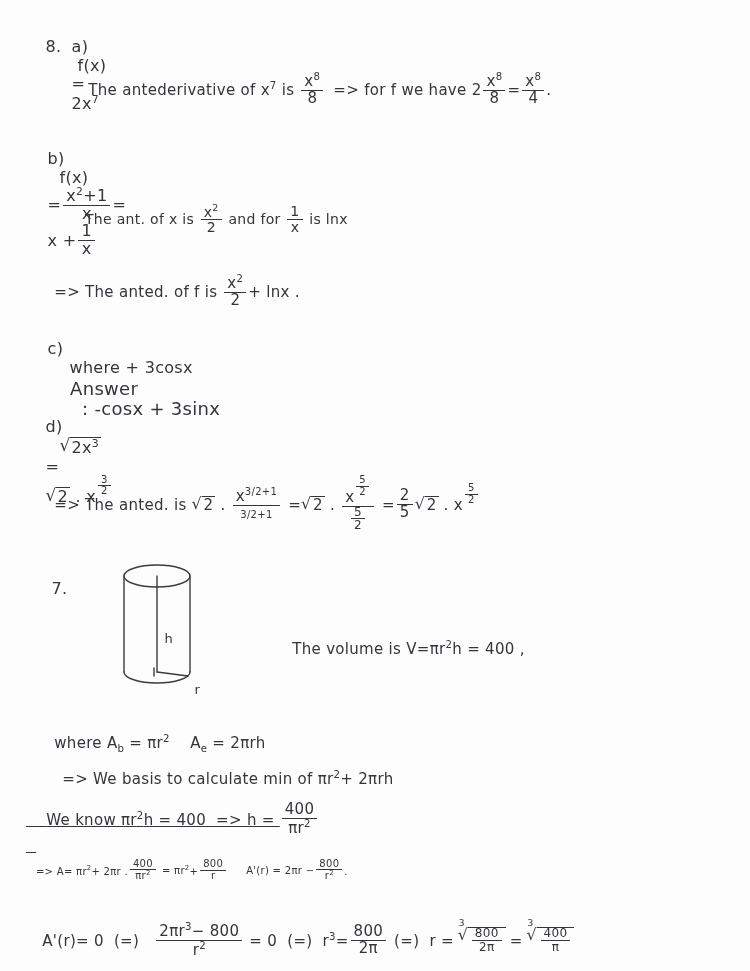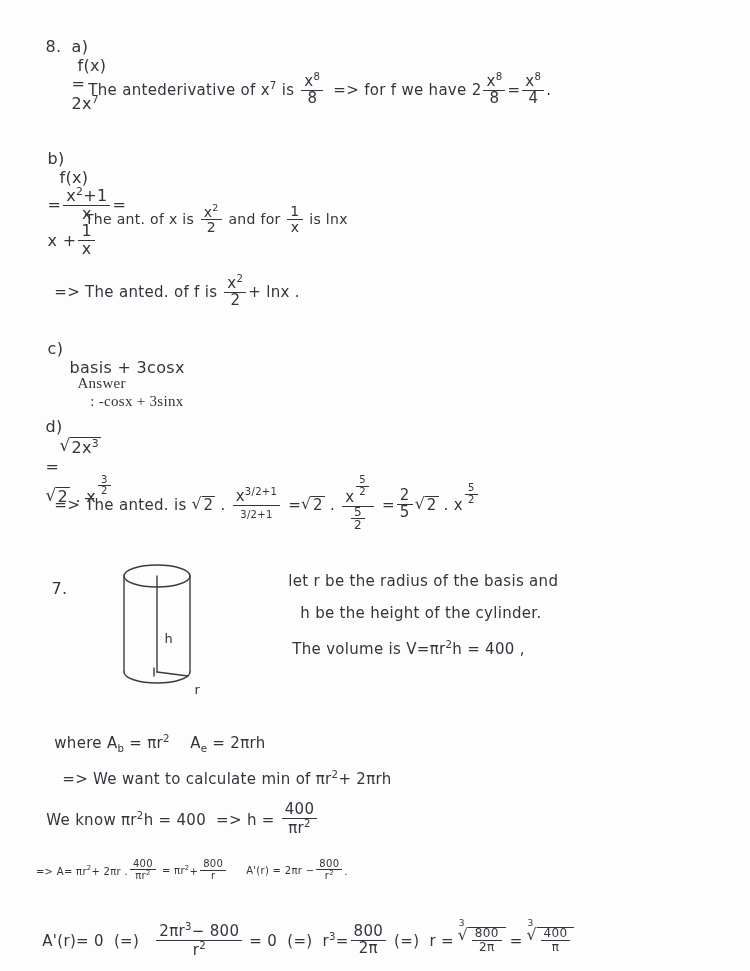--- a/index.html
+++ b/index.html
@@ -114,23 +114,23 @@
   <div class="hw" style="left:66px; top:188px; font-size:14px;">
     <span>The ant. of x is </span><span class="frac"><span class="num"><span>x</span><span class="sup">2</span></span><span class="den">2</span></span><span> and for </span><span class="frac"><span class="num">1</span><span class="den">x</span></span><span> is lnx</span>
   </div>
 
   <div class="hw" style="left:34px; top:258px; font-size:15px;">
     <span>=&gt;</span><span> The anted. of f is </span><span class="frac"><span class="num"><span>x</span><span class="sup">2</span></span><span class="den">2</span></span><span>+ lnx .</span>
   </div>
 
   <div class="hw" style="left:26px; top:322px; font-size:16px;">
     <span>c)</span>
-    <span style="margin-left:22px;">basis + 3cosx</span>
+    <span style="margin-left:22px;">where + 3cosx</span>
   </div>
-  <div class="hw" style="left:62px; top:358px; font-size:15px;font-family:Liberation Serif, serif;">
+  <div class="hw" style="left:46px; top:358px; font-size:18px;">
     <span>Answer</span>
     <span style="margin-left:12px;">: -cosx + 3sinx</span>
   </div>
 
   <div class="hw" style="left:24px; top:400px; font-size:16px;">
     <span>d)</span>
     <span class="rad" style="margin-left:14px;"><span class="rbody"><span>2x</span><span class="sup">3</span></span></span>
     <span>=</span>
     <span class="rad"><span class="rbody">2</span></span><span> . x</span><span class="frac tiny" style="vertical-align:super;"><span class="num">3</span><span class="den">2</span></span>
   </div>
@@ -154,39 +154,33 @@
       <path class="ink" d="M44 108 L44 116"></path>
     </svg>
     <div class="hw" style="left:28px; top:57px; font-size:13px;">
       <span>h</span>
     </div>
     <div class="hw" style="left:58px; top:108px; font-size:13px;">
       <span>r</span>
     </div>
   </div>
 
-  <div class="hw" style="left:268px; top:556px; font-size:15px;">
-    <span>let r be the radius of the basis and</span>
-  </div>
-  <div class="hw" style="left:280px; top:588px; font-size:15px;">
-    <span>h be the height of the cylinder.</span>
-  </div>
   <div class="hw" style="left:272px; top:622px; font-size:15px;">
     <span>The volume is V=</span><span>πr</span><span class="sup">2</span><span>h = 400 ,</span>
   </div>
 
   <div class="hw" style="left:34px; top:716px; font-size:15px;">
     <span>where A</span><span class="sub">b</span><span> = πr</span><span class="sup">2</span><span>    A</span><span class="sub">e</span><span> = 2πrh</span>
   </div>
 
   <div class="hw" style="left:42px; top:752px; font-size:15px;">
-    <span>=&gt;</span><span> We want to calculate min of </span><span>πr</span><span class="sup">2</span><span>+ 2πrh</span>
+    <span>=&gt;</span><span> We basis to calculate min of </span><span>πr</span><span class="sup">2</span><span>+ 2πrh</span>
   </div>
 
-  <div class="hw" style="left:26px; top:786px; font-size:15px;">
+  <div class="hw" style="left:26px; top:786px; font-size:15px;text-decoration:underline;">
     <span>We know πr</span><span class="sup">2</span><span>h = 400  =&gt; h = </span><span class="frac"><span class="num">400</span><span class="den"><span>πr</span><span class="sup">2</span></span></span>
   </div>
 
   <div class="hw" style="left:22px; top:848px; font-size:10px;">
     <span>=&gt;</span><span> A= πr</span><span class="sup">2</span><span>+ 2πr .</span><span class="frac"><span class="num">400</span><span class="den"><span>πr</span><span class="sup">2</span></span></span><span style="margin-left:4px;">= πr</span><span class="sup">2</span><span>+</span><span class="frac"><span class="num">800</span><span class="den">r</span></span><span style="margin-left:18px;">A'(r) = 2πr −</span><span class="frac"><span class="num">800</span><span class="den"><span>r</span><span class="sup">2</span></span></span><span>.</span>
   </div>
 
   <div class="hw" style="left:22px; top:906px; font-size:15px;">
     <span>A'(r)= 0  (=)   </span><span class="frac"><span class="num"><span>2πr</span><span class="sup">3</span><span>− 800</span></span><span class="den"><span>r</span><span class="sup">2</span></span></span><span> = 0  (=)</span><span style="margin-left:10px;">r</span><span class="sup">3</span><span>=</span><span class="frac"><span class="num">800</span><span class="den">2π</span></span><span style="margin-left:6px;">(=)  r =</span><span class="rad" style="margin-left:4px;"><span class="ridx">3</span><span class="rbody"><span class="frac small"><span class="num">800</span><span class="den">2π</span></span></span></span><span style="margin-left:4px;">=</span><span class="rad" style="margin-left:4px;"><span class="ridx">3</span><span class="rbody"><span class="frac small"><span class="num">400</span><span class="den">π</span></span></span></span>
   </div>

